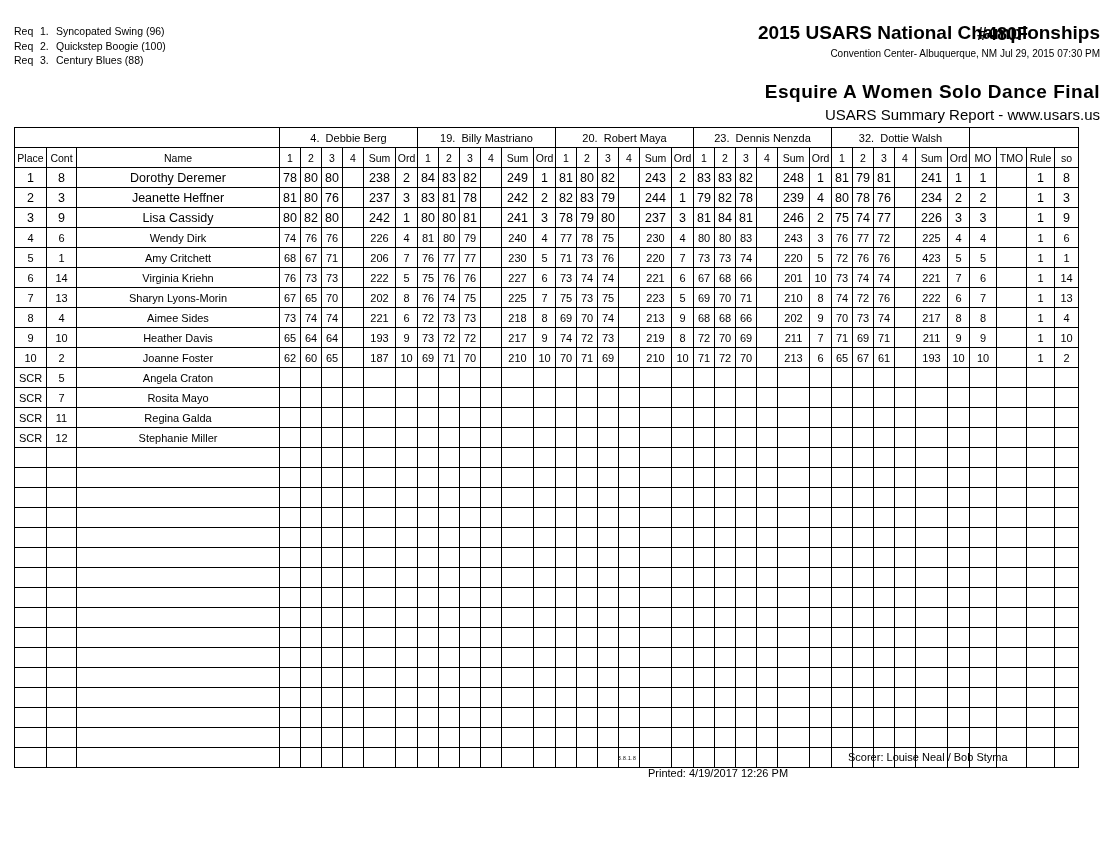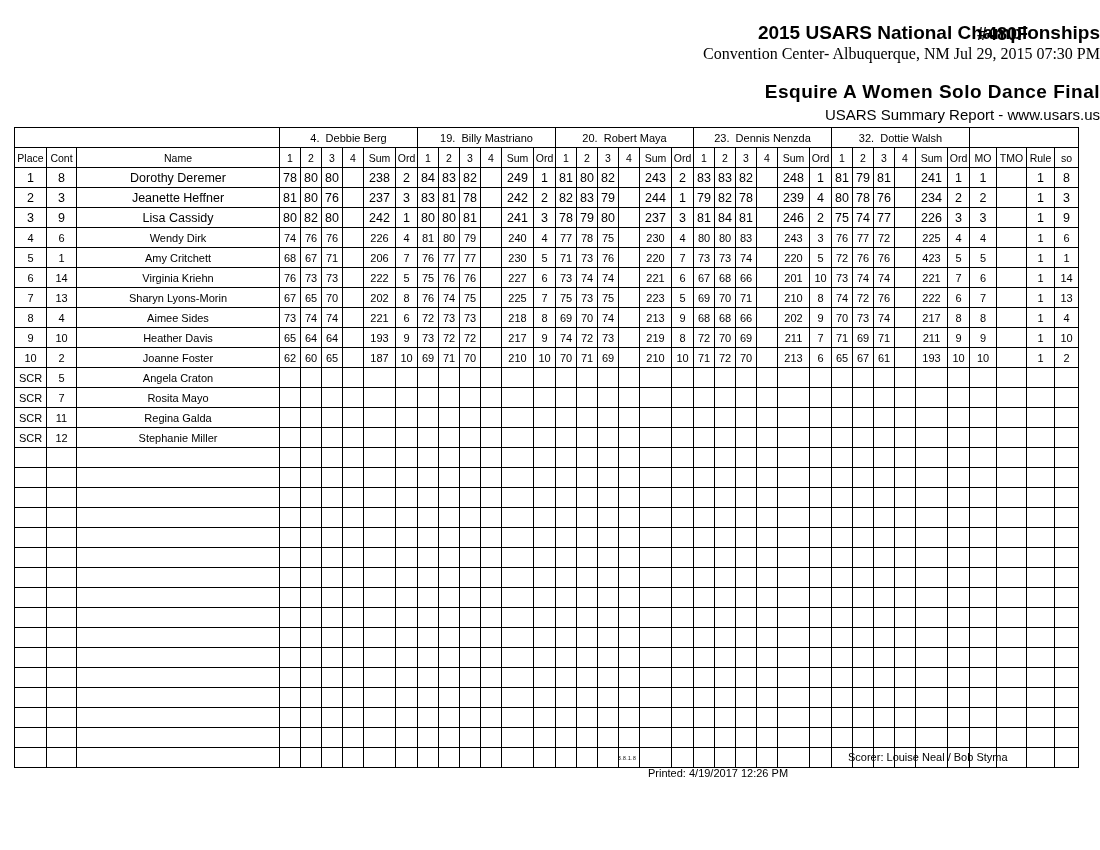--- a/index.html
+++ b/index.html
@@ -14,21 +14,21 @@
 
   
   .reqs{position:absolute;left:14px;top:24px;font-size:10.5px;line-height:14.5px;}
   .req-line{white-space:nowrap;}
   .req-lbl{display:inline-block;width:26px;}
   .req-num{display:inline-block;width:16px;}
 
   
   .titles{position:absolute;left:0;top:22px;width:1100px;text-align:right;}
   .t1{font-size:19px;font-weight:bold;letter-spacing:0px;line-height:22px;}
-  .t2{font-size:16px;font-weight:normal;line-height:20px;font-family:Liberation Serif, serif;}
+  .t2{font-size:10px;font-weight:normal;line-height:20px;}
   .t3{font-size:19px;font-weight:bold;line-height:24px;letter-spacing:.5px;margin-top:16px;}
   .t4{font-size:15px;font-weight:normal;line-height:22px;}
   .eventno{position:absolute;right:72px;top:24px;font-size:18px;font-weight:bold;}
 
   
   table.grid{
     position:absolute;left:14px;top:127px;
     border-collapse:collapse;
     table-layout:fixed;
     font-size:11px;
@@ -63,20 +63,25 @@
   .foot{position:absolute;top:751px;left:0;width:1100px;font-size:11px;}
   .ver{position:absolute;left:618px;top:4px;font-size:5px;letter-spacing:.4px;}
   .printed{position:absolute;left:648px;top:16px;white-space:nowrap;}
   .scorer{position:absolute;left:848px;top:0px;white-space:nowrap;}
 </style>
 </head>
 <body>
 
 <div class="page">
 
+  <div class="reqs" id="reqs">
+      <div class="req-line"><span class="req-lbl">Req</span><span class="req-num">1.</span><span>Syncopated Swing (96)</span></div>
+      <div class="req-line"><span class="req-lbl">Req</span><span class="req-num">2.</span><span>Quickstep Boogie (100)</span></div>
+      <div class="req-line"><span class="req-lbl">Req</span><span class="req-num">3.</span><span>Century Blues (88)</span></div>
+    </div>
 
   <div class="titles">
     <div class="t1">2015 USARS National Championships</div>
     <div class="t2">Convention Center- Albuquerque, NM  Jul 29, 2015  07:30 PM</div>
     <div class="t3">Esquire A Women Solo Dance Final</div>
     <div class="t4">USARS Summary Report - www.usars.us</div>
   </div>
   <div class="eventno">#480F</div>
 
   <table class="grid">

